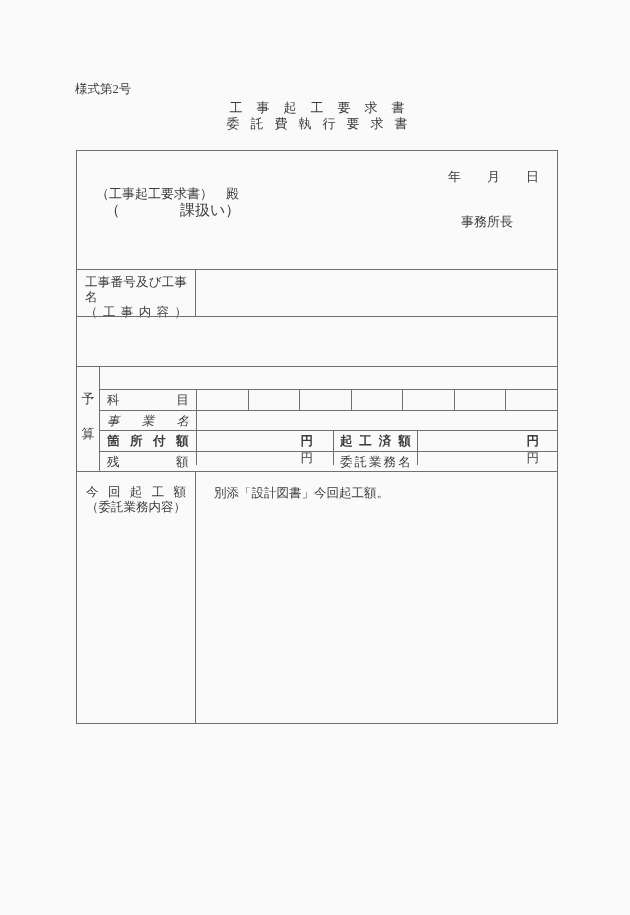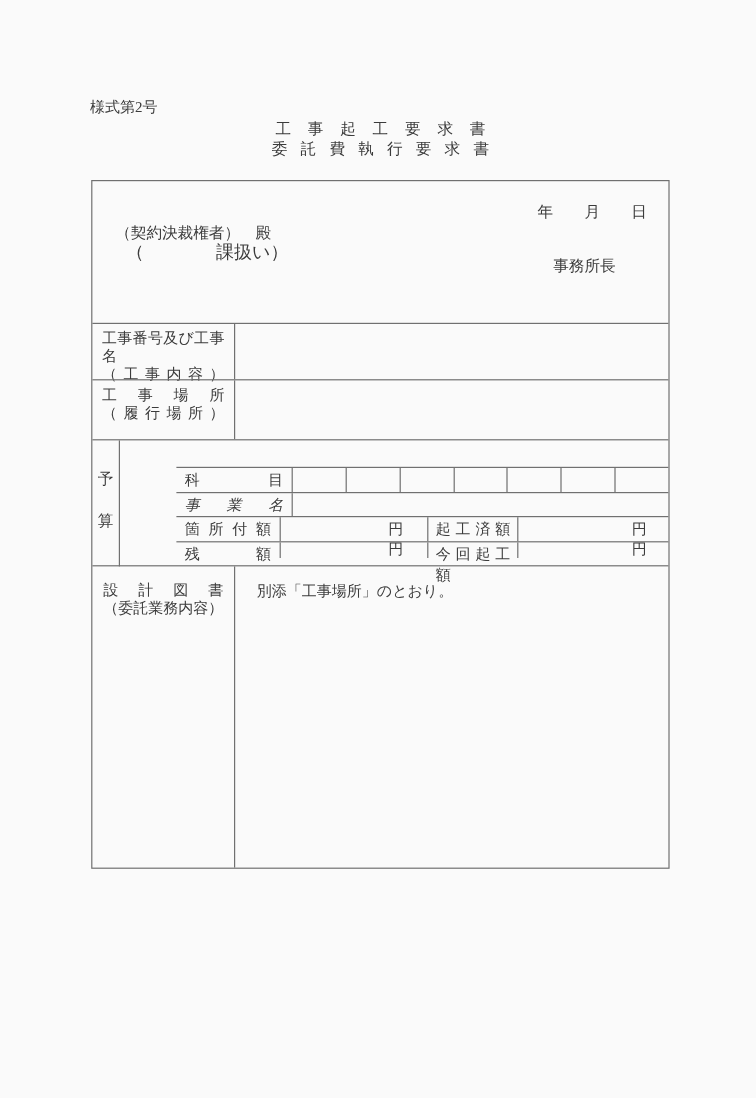--- a/index.html
+++ b/index.html
@@ -41,25 +41,25 @@
   
   .r-project{top:118px;height:47px;justify-content:flex-end;}
   .r-location{top:165px;height:50px;}
   .r-budget{top:215px;height:105px;border-top:1px solid var(--line);position:absolute;left:0;right:0;}
   .r-content{top:320px;height:252px;}
   
   .bcol{position:absolute;left:0;top:0;width:22px;height:105px;
         display:flex;flex-direction:column;align-items:center;
         padding-top:24px;gap:20px;font-size:13px;line-height:15px;}
   .bright{position:absolute;left:22px;right:0;top:0;height:105px;border-left:1px solid var(--line);}
-  .brow{position:absolute;left:0;right:0;display:flex;border-top:1px solid var(--line);margin-left:47px;}
+  .brow{position:absolute;left:0;right:0;display:flex;border-top:1px solid var(--line);}
   .b-blank{top:0;height:22px;border-top:none;}
   .b-subject{top:22px;height:21px;}
   .b-business{top:43px;height:20px;font-style:italic;}
-  .b-alloc{top:63px;height:21px;}
+  .b-alloc{top:63px;height:21px;font-weight:bold;}
   .b-remain{top:84px;height:14px;}
   .blbl{width:97px;border-right:1px solid var(--line);padding:2px 7px 0 7px;}
   .scell{flex:1;border-right:1px solid var(--line);}
   .scell:last-child{border-right:none;}
   .moneyval1{width:138px;border-right:1px solid var(--line);display:flex;justify-content:flex-end;align-items:center;padding-right:20px;}
   .mlbl{width:84px;border-right:1px solid var(--line);padding:2px 6px 0 6px;}
   .moneyval2{width:140px;display:flex;justify-content:flex-end;align-items:center;padding-right:18px;}
   
   .clbl{width:119px;border-right:1px solid var(--line);padding:13px 9px 0 9px;line-height:15px;}
   .cval{flex:1;padding:13px 10px 0 18px;}
@@ -70,38 +70,34 @@
 <div>
 
   <div class="abs form-no">様式第2号</div>
   <div class="abs title t1">工事起工要求書</div>
   <div class="abs title t2">委託費執行要求書</div>
 
   <div class="abs tbl">
 
     <div class="hdr">
       <div class="abs date">年　　月　　日</div>
-      <div class="abs recip">（契約決裁権者）　殿</div>
+      <div class="abs recip">（工事起工要求書）　殿</div>
       <div class="abs note">（　　　　課扱い）</div>
       <div class="abs issuer">事務所長</div>
     </div>
 
     <div class="row r-project">
       <div class="lblcol">
         <div class="j">工事番号及び工事名</div>
         <div class="j">（工事内容）</div>
       </div>
       <div class="valcell"></div>
     </div>
 
     <div class="row r-location">
-      <div class="lblcol">
-        <div class="j">工事場所</div>
-        <div class="j">（履行場所）</div>
-      </div>
       <div class="valcell"></div>
     </div>
 
     <div class="r-budget">
       <div class="bcol">
         <span>予</span>
         <span>算</span>
       </div>
       <div class="bright">
         <div class="brow b-blank"></div>
@@ -131,30 +127,30 @@
           <div class="moneyval2">
             <span>円</span>
           </div>
         </div>
 
         <div class="brow b-remain">
           <div class="blbl j">残額</div>
           <div class="moneyval1">
             <span>円</span>
           </div>
-          <div class="mlbl j">今回起工額</div>
+          <div class="mlbl j">委託業務名</div>
           <div class="moneyval2">
             <span>円</span>
           </div>
         </div>
       </div>
     </div>
 
     <div class="row r-content">
       <div class="clbl">
-        <div class="j">設計図書</div>
+        <div class="j">今回起工額</div>
         <div>（委託業務内容）</div>
       </div>
-      <div class="cval">別添「工事場所」のとおり。</div>
+      <div class="cval">別添「設計図書」今回起工額。</div>
     </div>
 
   </div>
 </div>
 
 </body></html>

